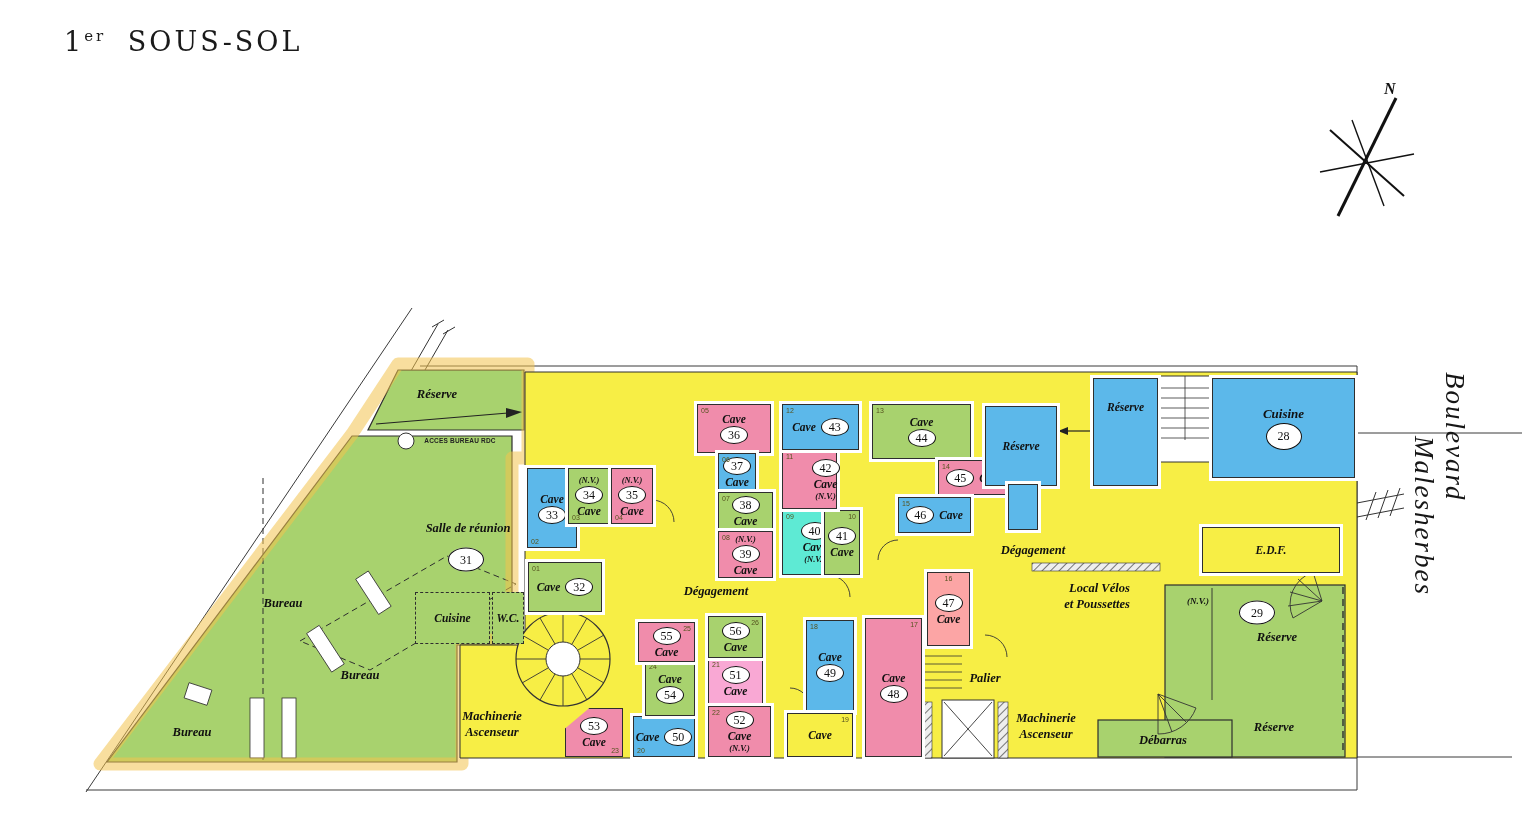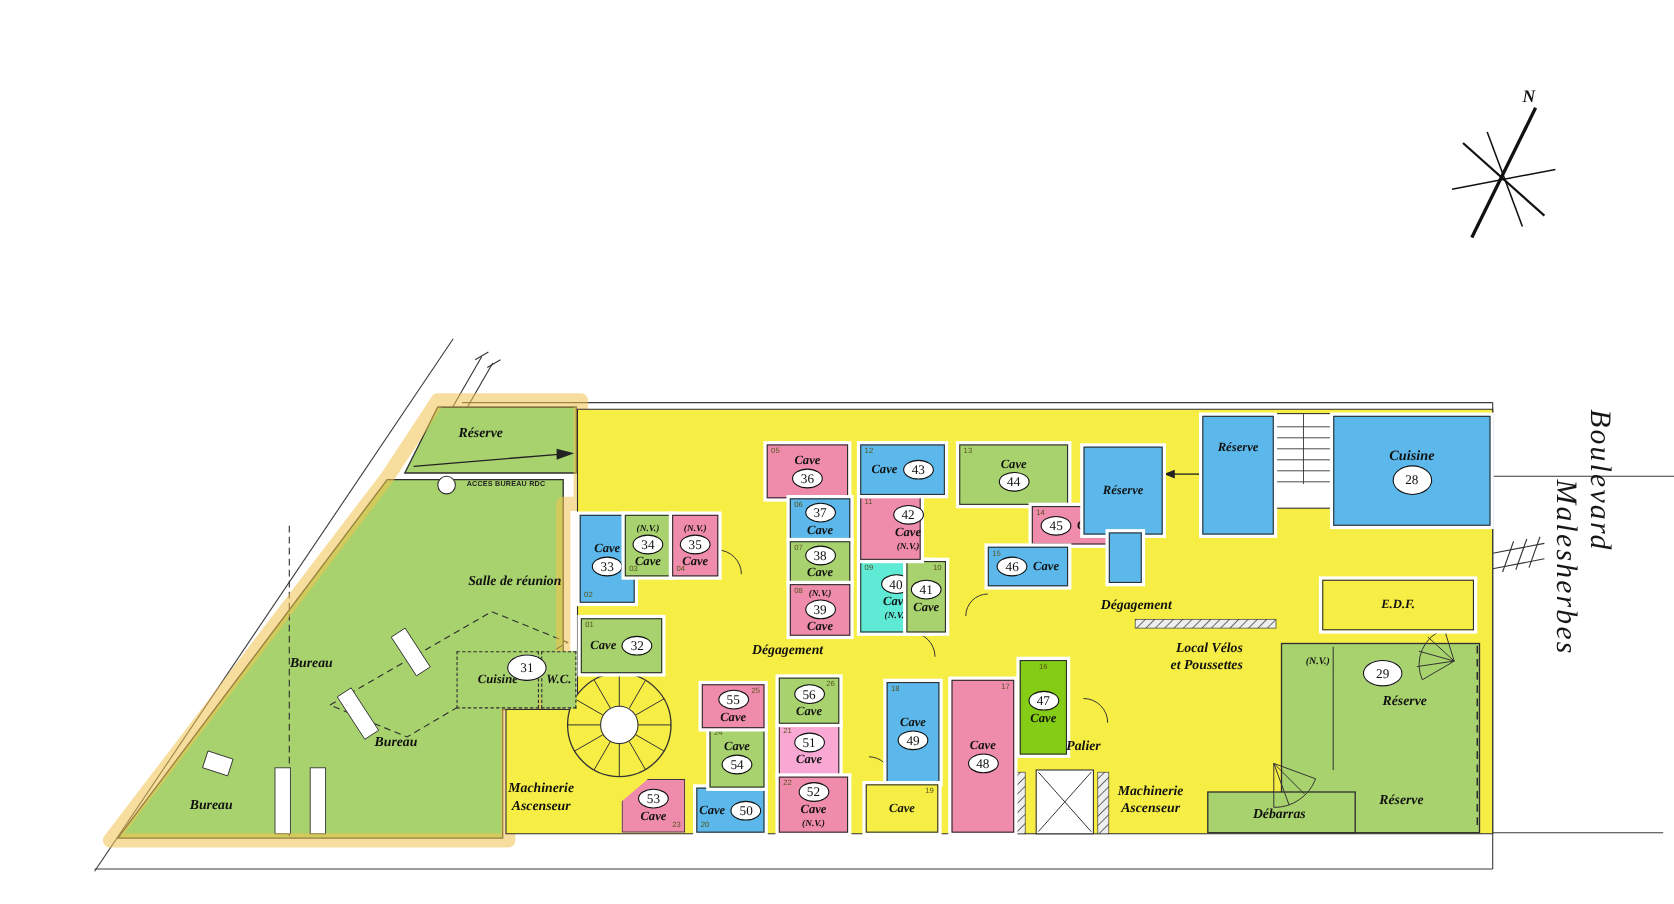--- a/index.html
+++ b/index.html
@@ -227,21 +227,21 @@
         </div>
         <span class="code bl">04</span>
       </div>
       <div class="room" style="left: 697px; top: 404px; width: 74px; height: 49px; background: rgb(240, 140, 171);">
         <div class="parts">
           <span class="cave-label">Cave</span>
           <span class="oval">36</span>
         </div>
         <span class="code tl">05</span>
       </div>
-      <div class="room" style="left: 718px; top: 453px; width: 55px; height: 38px; background: rgb(92, 184, 234); justify-content: center;">
+      <div class="room" style="left: 718px; top: 453px; width: 38px; height: 38px; background: rgb(92, 184, 234); justify-content: center;">
         <div class="parts">
           <span class="oval">37</span>
           <span class="cave-label">Cave</span>
         </div>
         <span class="code tl">06</span>
       </div>
       <div class="room" style="left: 718px; top: 492px; width: 55px; height: 38px; background: rgb(168, 210, 110);">
         <div class="parts">
           <span class="oval">38</span>
           <span class="cave-label">Cave</span>
@@ -300,21 +300,21 @@
         </div>
         <span class="code tl">14</span>
       </div>
       <div class="room" style="left: 898px; top: 497px; width: 73px; height: 36px; background: rgb(92, 184, 234);">
         <div class="parts row">
           <span class="oval">46</span>
           <span class="cave-label">Cave</span>
         </div>
         <span class="code tl">15</span>
       </div>
-      <div class="room" style="left: 927px; top: 600px; width: 43px; height: 86px; background: #84cc16;">
+      <div class="room" style="left: 927px; top: 572px; width: 43px; height: 74px; background: #fca5a5;">
         <div class="parts">
           <span class="oval">47</span>
           <span class="cave-label">Cave</span>
         </div>
         <span class="code tc">16</span>
       </div>
       <div class="room" style="left: 865px; top: 618px; width: 57px; height: 139px; background: rgb(240, 140, 171);">
         <div class="parts">
           <span class="cave-label">Cave</span>
           <span class="oval">48</span>
@@ -416,21 +416,21 @@
       <div class="room dashed" style="left: 492px; top: 592px; width: 32px; height: 52px; background: rgb(168, 210, 110);">
         <div class="parts">
           <span class="cave-label">W.C.</span>
         </div>
       </div>
     </div>
 
   <div id="labels-layer">
       <div class="lbl lbl-room" style="left: 437px; top: 394px;">Réserve</div>
       <div class="lbl lbl-room" style="left: 468px; top: 528px;">Salle de réunion</div>
-      <div class="lbl" style="left: 479px; top: 559px; margin-top: 48px;"><span class="oval oval-big">31</span></div>
+      <div class="lbl" style="left: 466px; top: 559px;"><span class="oval oval-big">31</span></div>
       <div class="lbl lbl-room" style="left: 283px; top: 603px;">Bureau</div>
       <div class="lbl lbl-room" style="left: 360px; top: 675px;">Bureau</div>
       <div class="lbl lbl-room" style="left: 192px; top: 732px;">Bureau</div>
       <div class="lbl lbl-tiny" style="left: 460px; top: 440px;">ACCES BUREAU RDC</div>
       <div class="lbl lbl-room" style="left: 716px; top: 591px;">Dégagement</div>
       <div class="lbl lbl-room" style="left: 1033px; top: 550px;">Dégagement</div>
       <div class="lbl lbl-room" style="left: 1097px; top: 597px; text-align: right;">
         <span class="ln">Local Vélos</span>
         <span class="ln">et Poussettes</span>
       </div>
@@ -443,20 +443,24 @@
         <span class="ln">Machinerie</span>
         <span class="ln">Ascenseur</span>
       </div>
       <div class="lbl" style="left: 1257px; top: 612px;"><span class="oval oval-big">29</span></div>
       <div class="lbl lbl-nv" style="left: 1198px; top: 601px;">(N.V.)</div>
       <div class="lbl lbl-room" style="left: 1277px; top: 637px;">Réserve</div>
       <div class="lbl lbl-room" style="left: 1274px; top: 727px;">Réserve</div>
       <div class="lbl lbl-room" style="left: 1163px; top: 740px;">Débarras</div>
     </div>
 
+  <div class="title">
+    <span>1</span><sup>er</sup>
+    <span style="margin-left:10px;">SOUS-SOL</span>
+  </div>
 
   <div class="north">N</div>
 
   <div class="street">
     <span class="w1">Boulevard</span>
     <span class="w2">Malesherbes</span>
   </div>
 
 </div>
 

